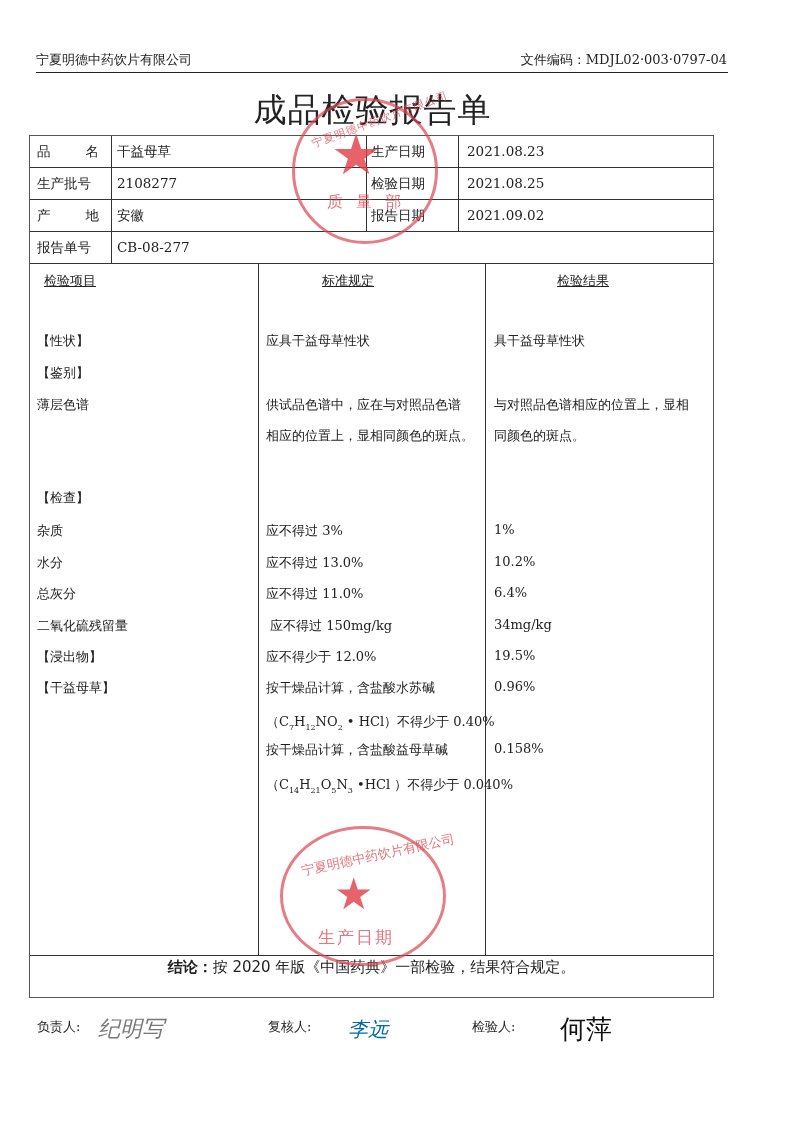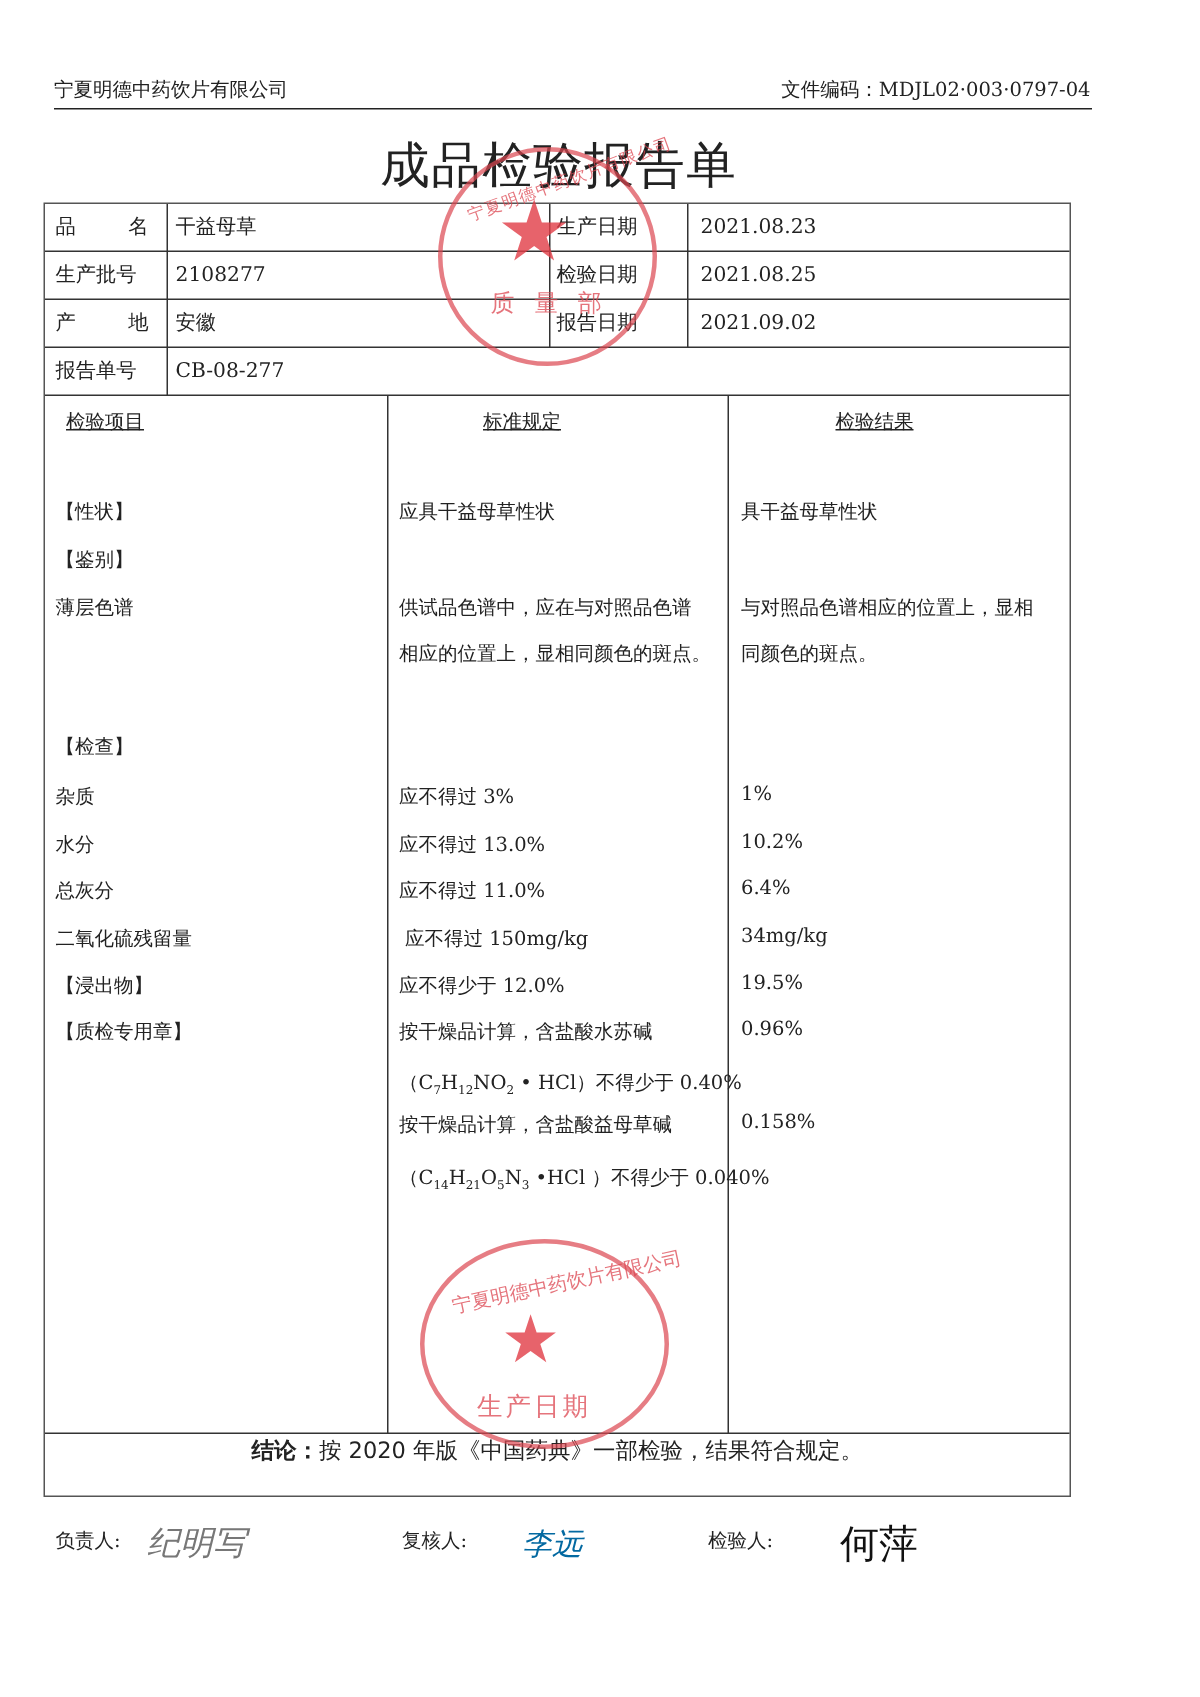--- a/index.html
+++ b/index.html
@@ -103,21 +103,21 @@
     <div class="row" style="left: 494px; top: 554px;">10.2%</div>
     <div class="row" style="left: 37px; top: 585px;">总灰分</div>
     <div class="row" style="left: 266px; top: 585px;">应不得过 11.0%</div>
     <div class="row" style="left: 494px; top: 585px;">6.4%</div>
     <div class="row" style="left: 37px; top: 617px;">二氧化硫残留量</div>
     <div class="row" style="left: 270px; top: 617px;">应不得过 150mg/kg</div>
     <div class="row" style="left: 494px; top: 617px;">34mg/kg</div>
     <div class="row" style="left: 37px; top: 648px;">【浸出物】</div>
     <div class="row" style="left: 266px; top: 648px;">应不得少于 12.0%</div>
     <div class="row" style="left: 494px; top: 648px;">19.5%</div>
-    <div class="row" style="left: 37px; top: 679px;">【质检专用章】</div>
+    <div class="row" style="left: 37px; top: 679px;">【干益母草】</div>
     <div class="row" style="left: 266px; top: 679px;">按干燥品计算，含盐酸水苏碱</div>
     <div class="row" style="left: 494px; top: 679px;">0.96%</div>
     <div class="row" style="left: 37px; top: 710px;"></div>
     <div class="row" style="left: 266px; top: 710px;"></div>
     <div class="row" style="left: 494px; top: 710px;"></div>
     <div class="row" style="left: 37px; top: 741px;"></div>
     <div class="row" style="left: 266px; top: 741px;">按干燥品计算，含盐酸益母草碱</div>
     <div class="row" style="left: 494px; top: 741px;">0.158%</div>
   </div>
 

